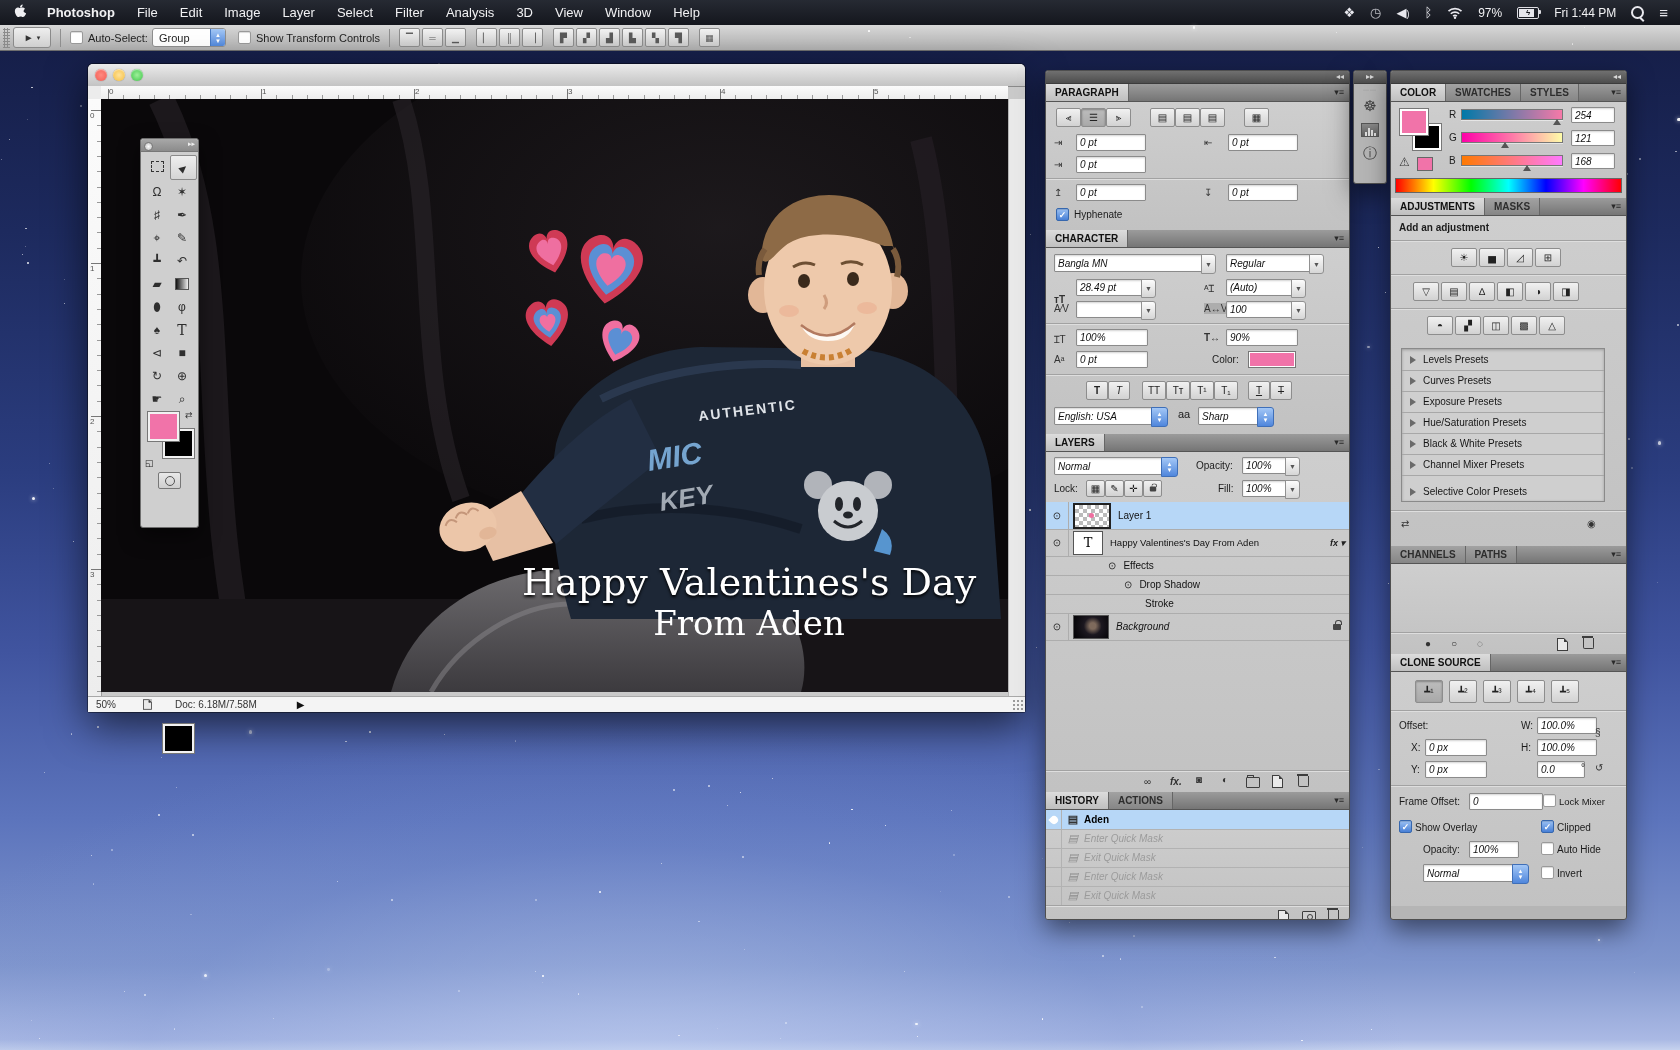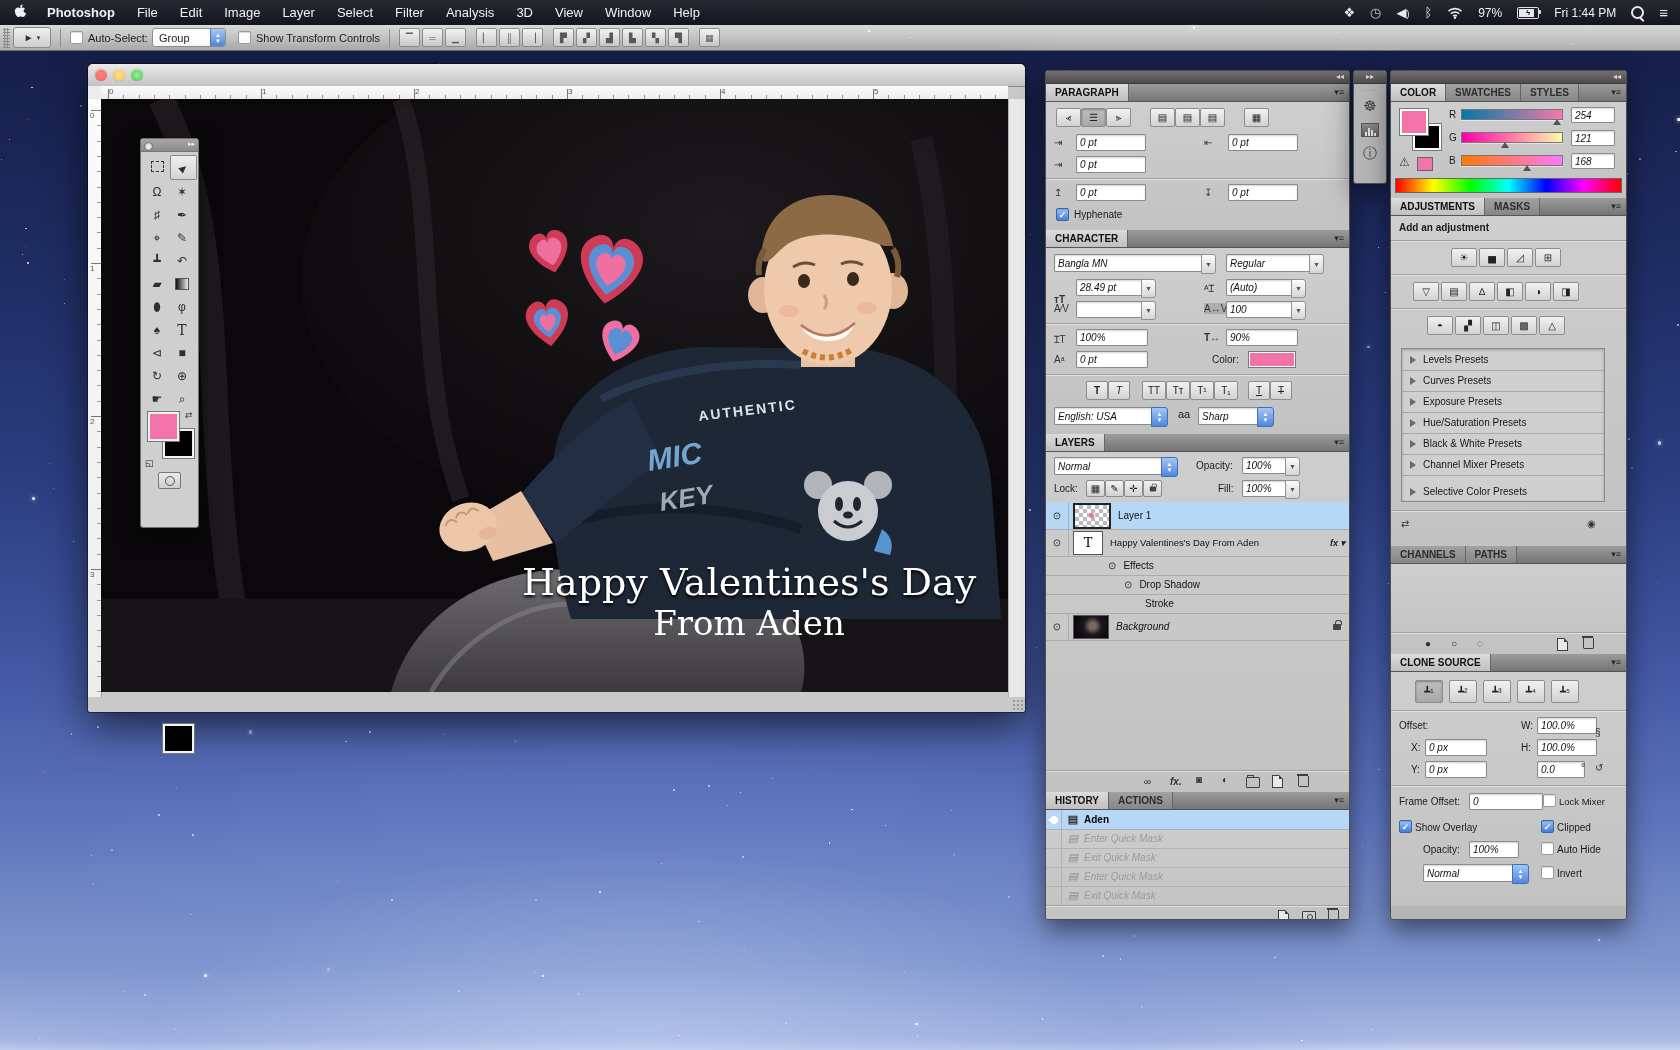--- a/index.html
+++ b/index.html
@@ -601,20 +601,26 @@
             <path d="M0,34 C-33,8 -40,-19 -20,-31 C-7,-38 0,-28 0,-21 C0,-28 7,-38 20,-31 C40,-19 33,8 0,34 Z" fill="#ef6fa0"></path>
             <path d="M0,22 C-21,5 -26,-12 -13,-20 C-4,-25 0,-19 0,-13 C0,-19 4,-25 13,-20 C26,-12 21,5 0,22 Z" fill="#5b8fd4"></path>
           </g>
         </g>
 
         <text id="cantext1" x="648" y="496" text-anchor="middle" fill="#ffffff" font-size="38" style="text-shadow:0 2px 3px #000;">Happy Valentines's Day</text>
         <text id="cantext2" x="648" y="536" text-anchor="middle" fill="#ffffff" font-size="34">From Aden</text>
       </svg>
     </div>
     <div id="vscroll"></div>
+    <div id="statusbar">
+      <span style="margin-left:8px;">50%</span>
+      <span class="pageic" style="margin-left:26px;transform:scale(.8);"></span>
+      <span style="margin-left:22px;">Doc: 6.18M/7.58M</span>
+      <span style="margin-left:40px;color:#111;">▶</span>
+    </div>
     <div id="wgrip"></div>
   </div>
 
   <div id="toolpal" class="abs">
     <div id="tphead">
         <span class="dot"></span>
         <span class="arr">▸▸</span>
       </div>
     <div id="toolgrid">
       <span class="tool">

